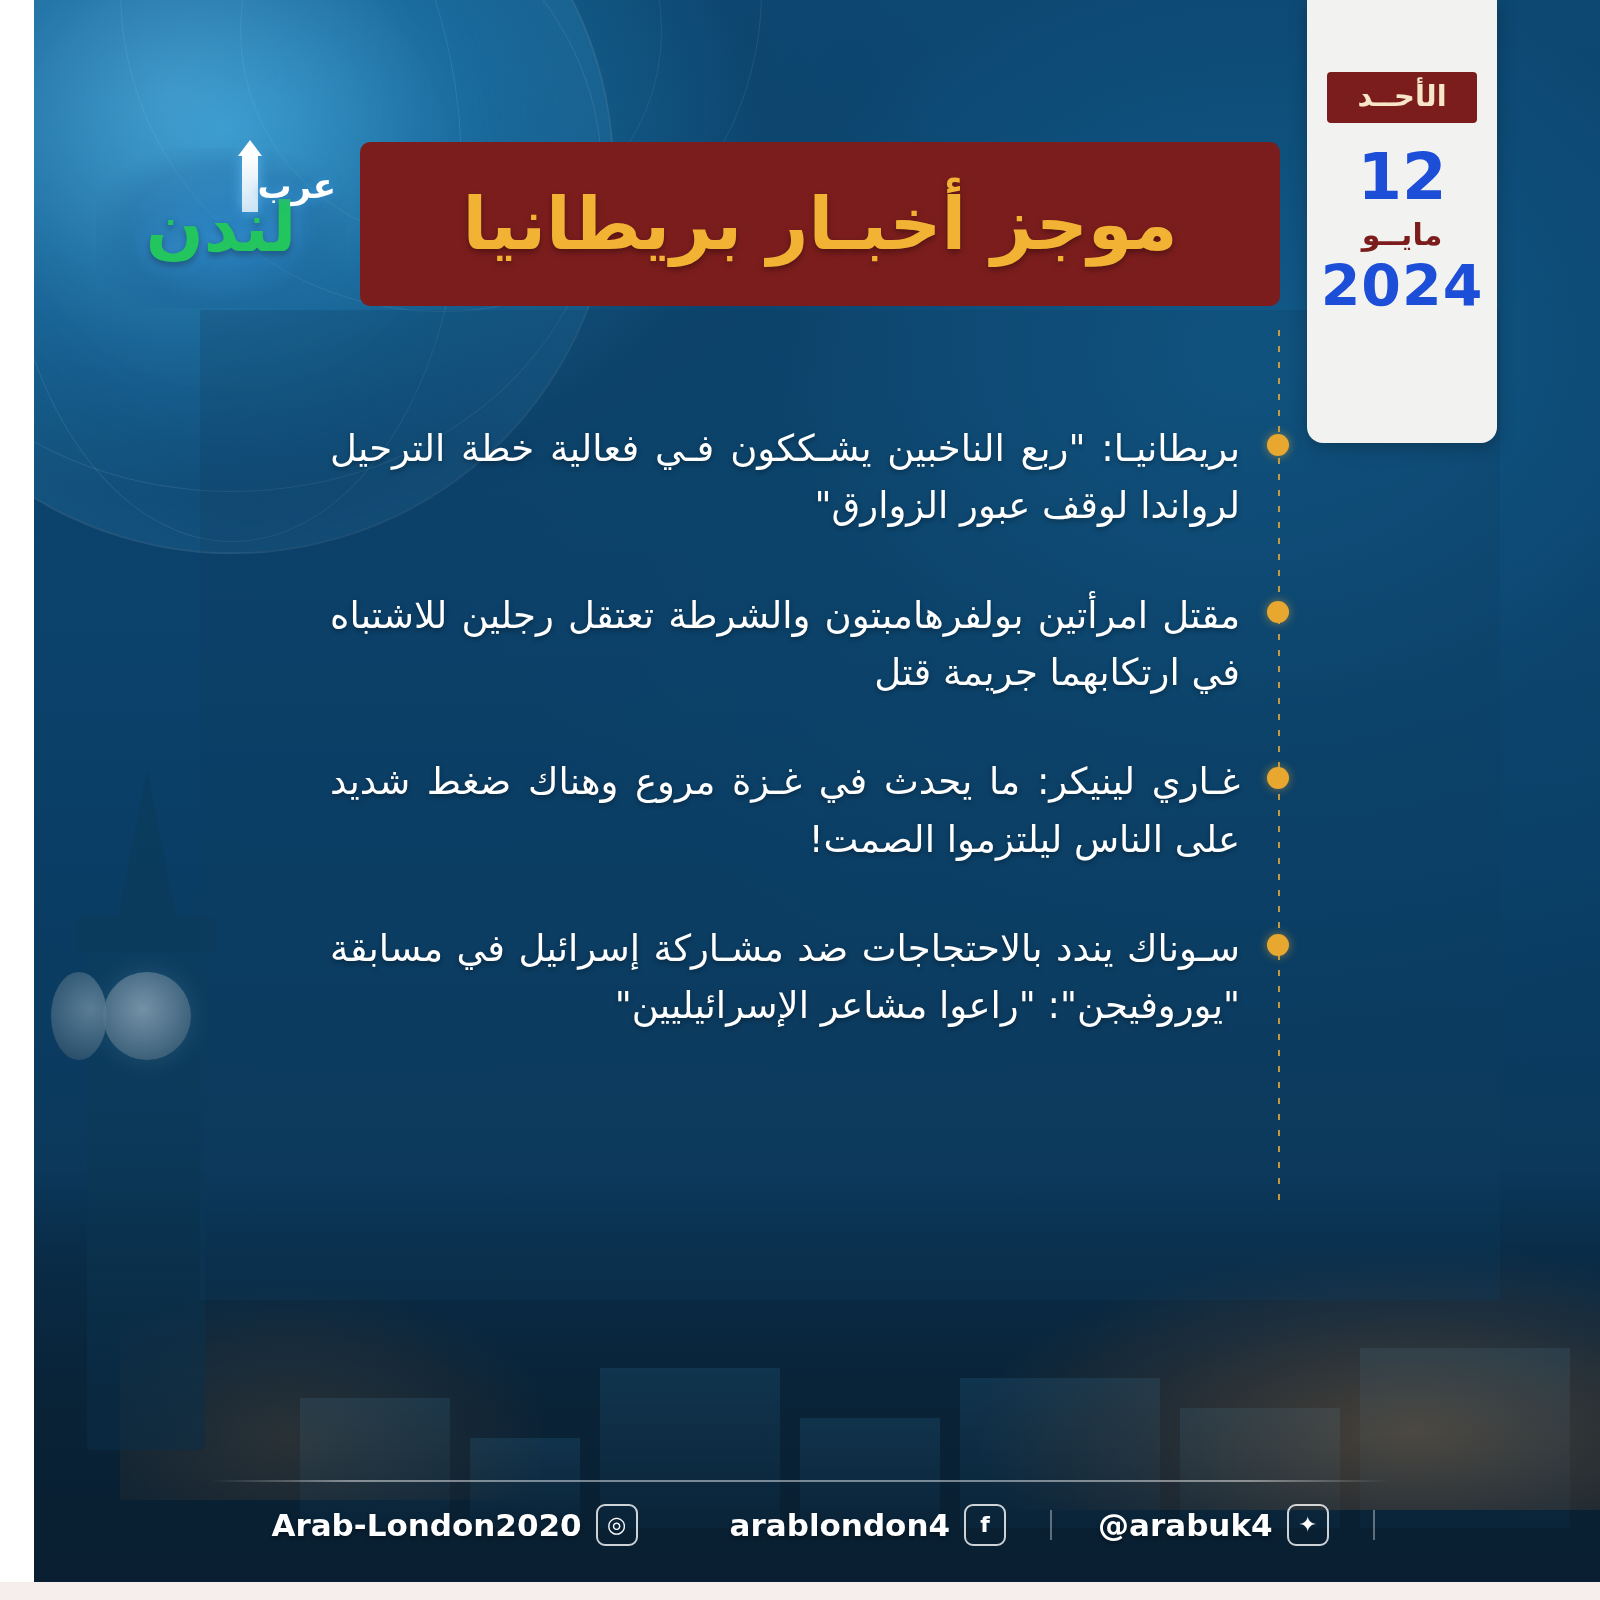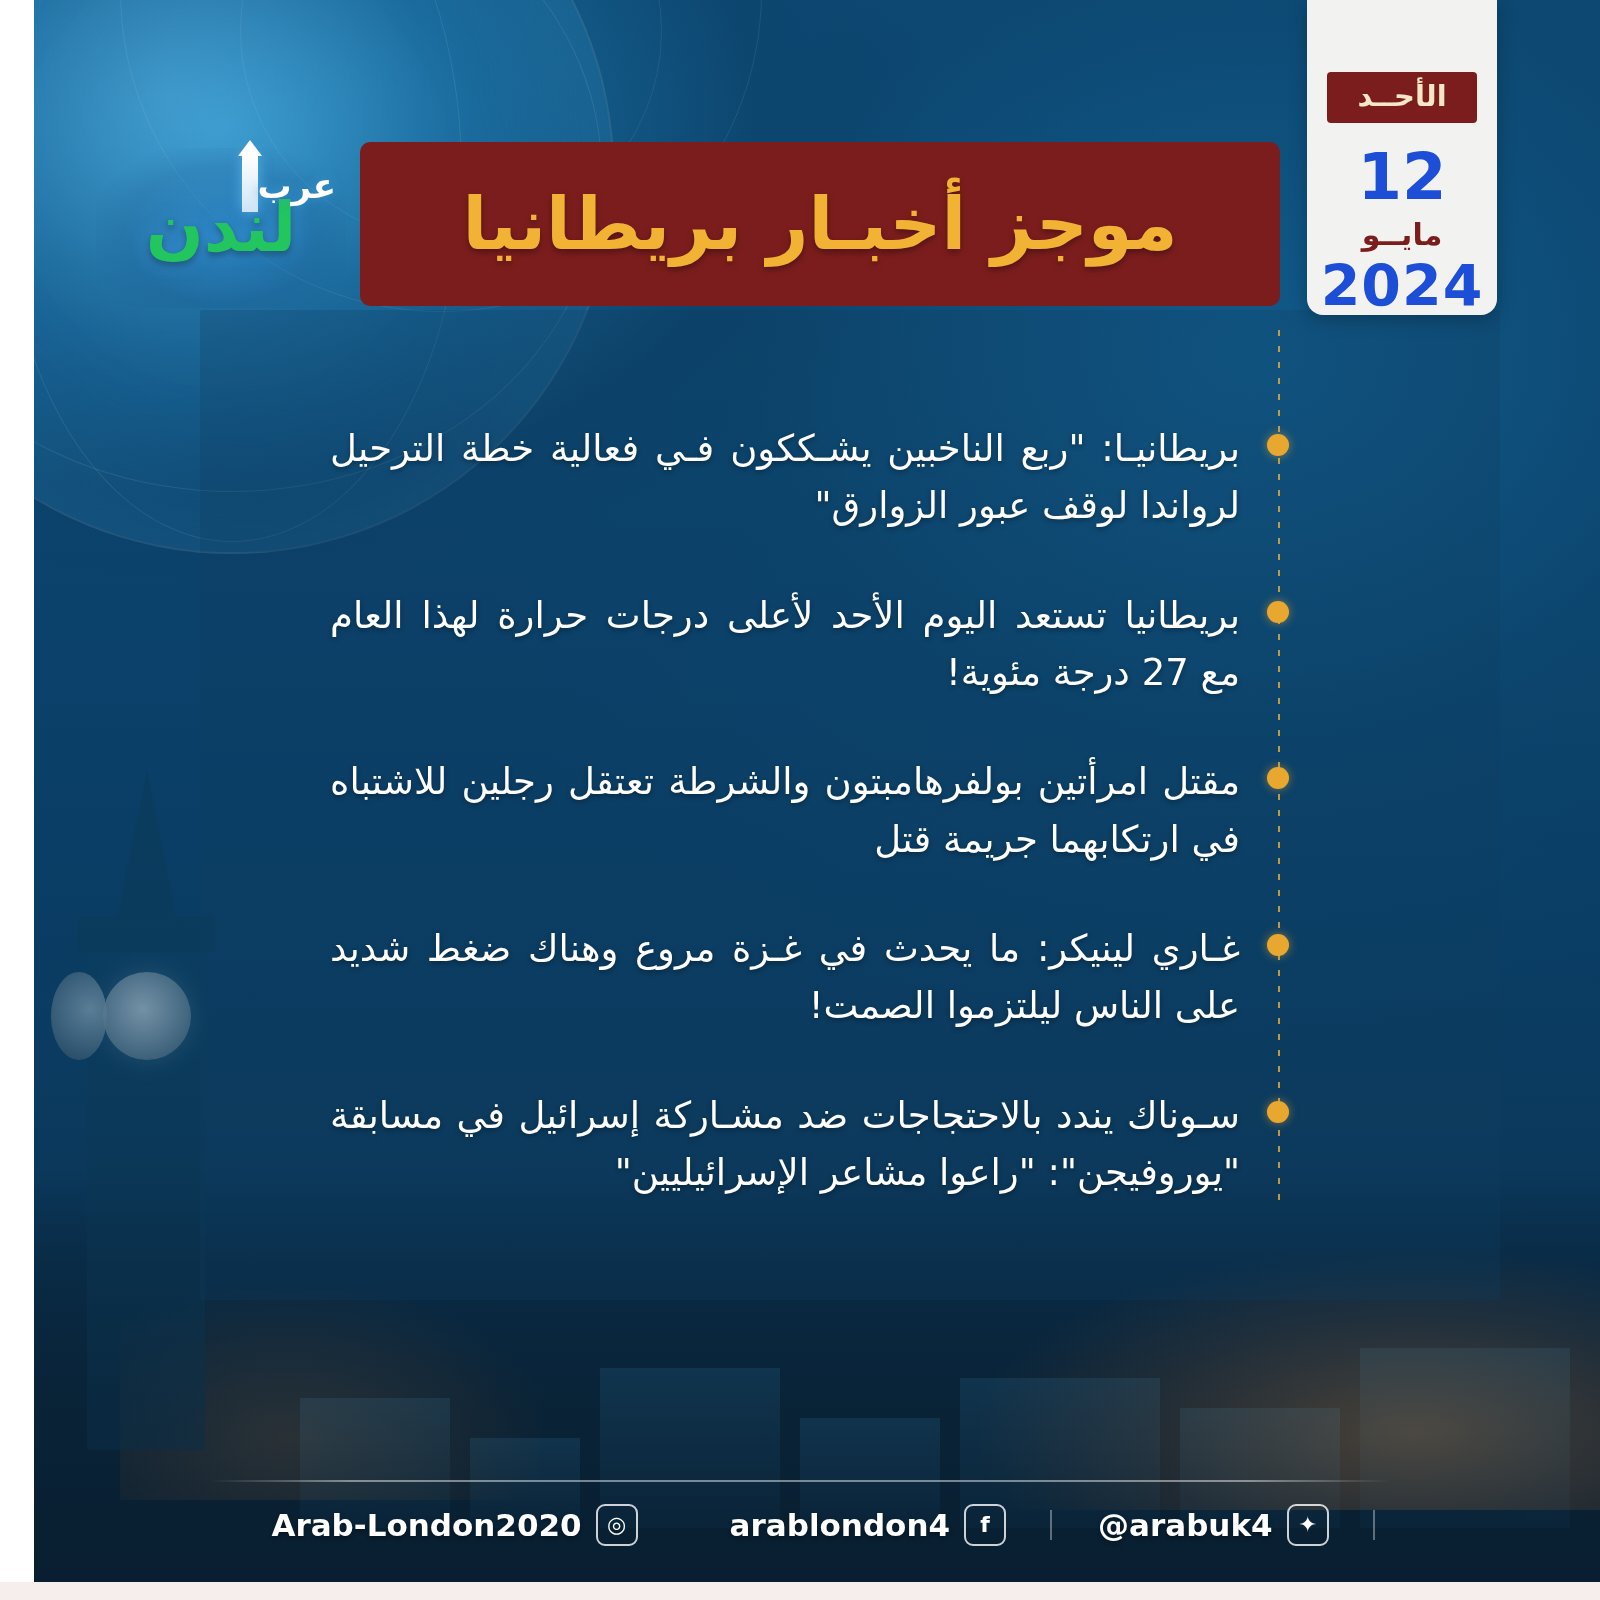--- a/index.html
+++ b/index.html
@@ -177,21 +177,21 @@
     background: rgba(14,62,96,0.26);
     border-radius: 2px;
   }
 
   
   .date-card {
     position: absolute;
     right: 103px;
     top: 0;
     width: 190px;
-    height: 315px;
+    height: 443px;
     background: #f2f2f0;
     border-radius: 0 0 16px 16px;
     box-shadow: 0 4px 18px rgba(0,0,0,0.25);
     display: flex;
     flex-direction: column;
     align-items: center;
     padding-top: 72px;
     box-sizing: border-box;
   }
   .date-day-badge {
@@ -486,24 +486,20 @@
     <div class="date-month">مايــو</div>
     <div class="date-year">2024</div>
   </div>
 
   <div class="timeline"></div>
 
   <div class="news-list">
     <div class="news-item">
       <span class="news-dot"></span>
       <div class="news-text">بريطانيـا: "ربع الناخبين يشـككون فـي فعالية خطة الترحيل لرواندا لوقف عبور الزوارق"</div>
-    </div>
-    <div class="news-item">
-      <span class="news-dot"></span>
-      <div class="news-text">بريطانيا تستعد اليوم الأحد لأعلى درجات حرارة لهذا العام مع 27 درجة مئوية!</div>
     </div>
     <div class="news-item">
       <span class="news-dot"></span>
       <div class="news-text">مقتل امرأتين بولفرهامبتون والشرطة تعتقل رجلين للاشتباه في ارتكابهما جريمة قتل</div>
     </div>
     <div class="news-item">
       <span class="news-dot"></span>
       <div class="news-text">غـاري لينيكر: ما يحدث في غـزة مروع وهناك ضغط شديد على الناس ليلتزموا الصمت!</div>
     </div>
     <div class="news-item">

